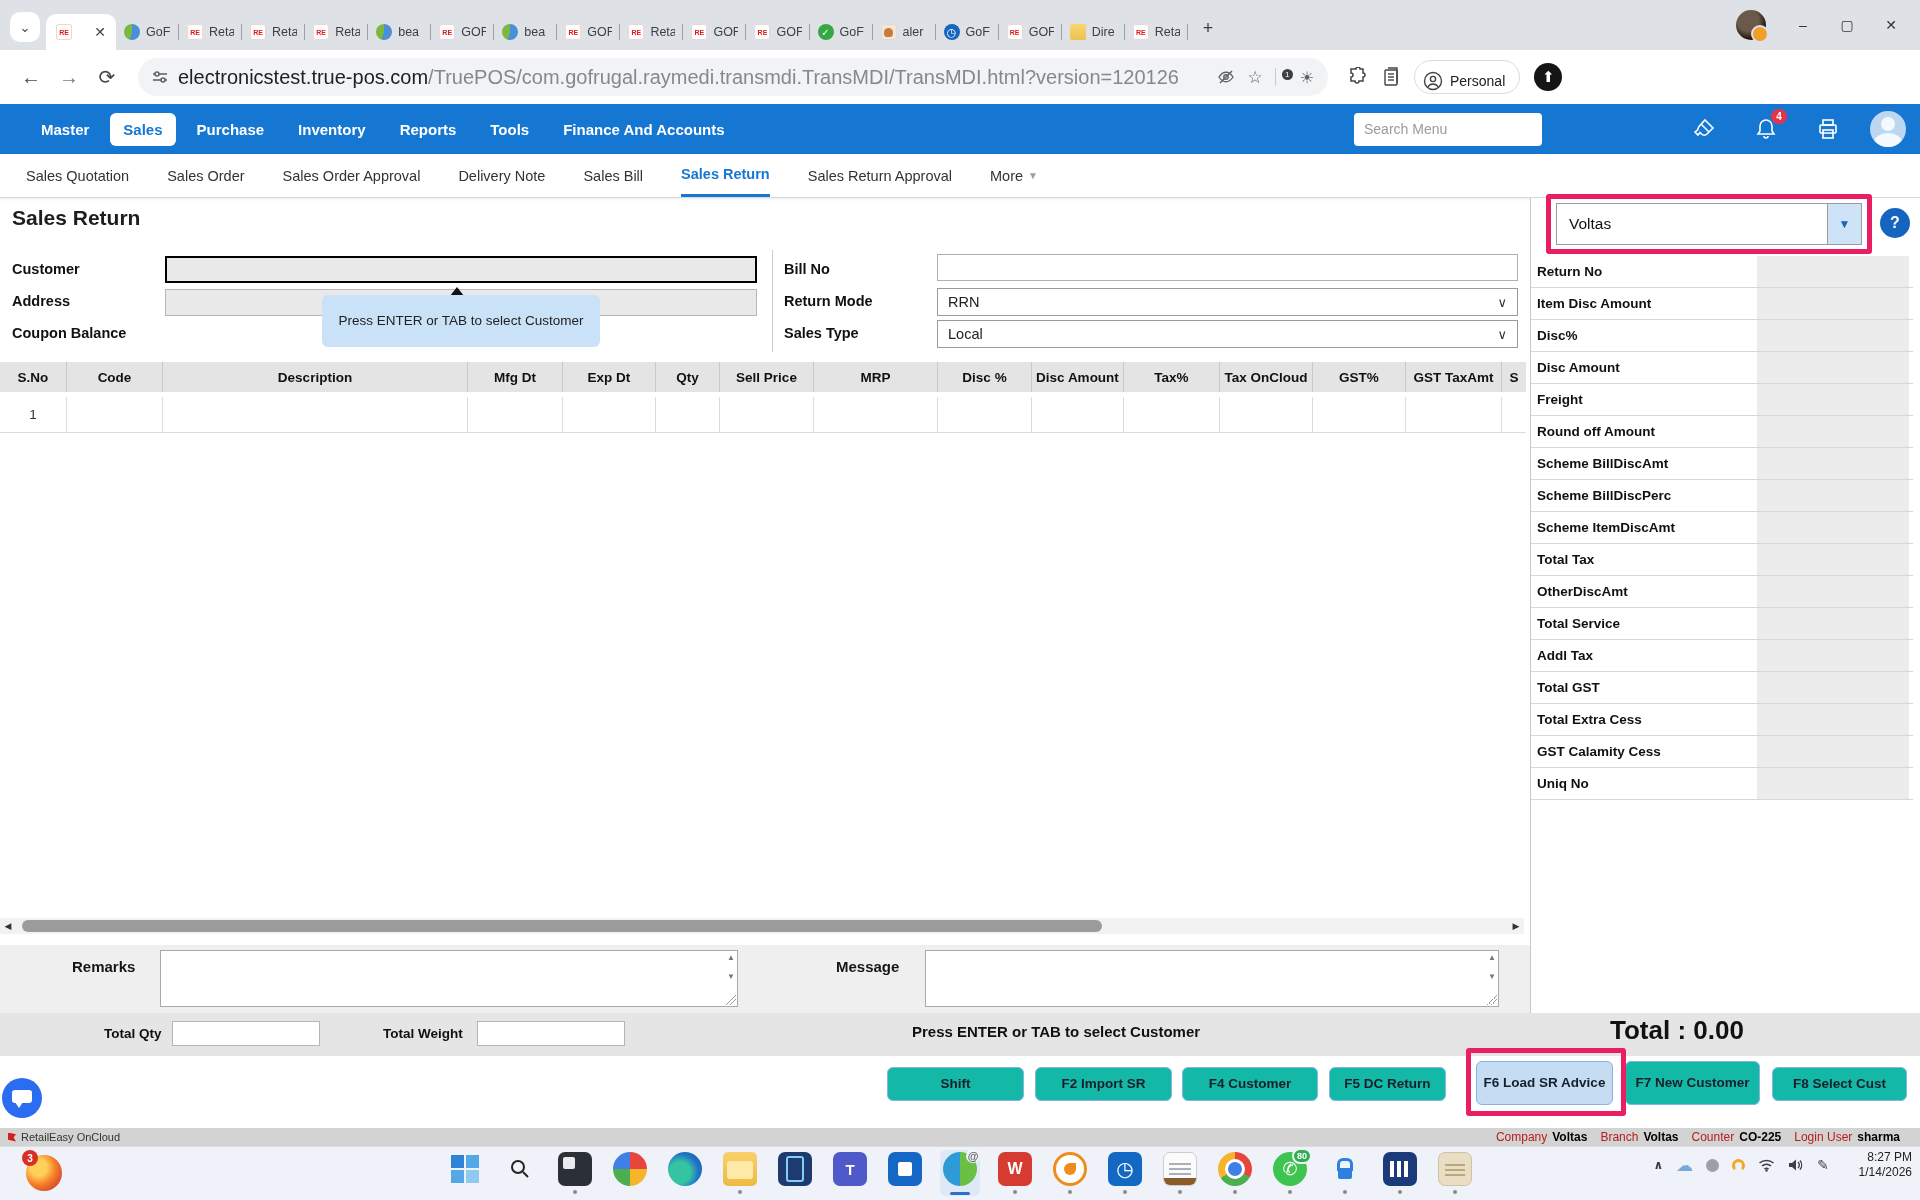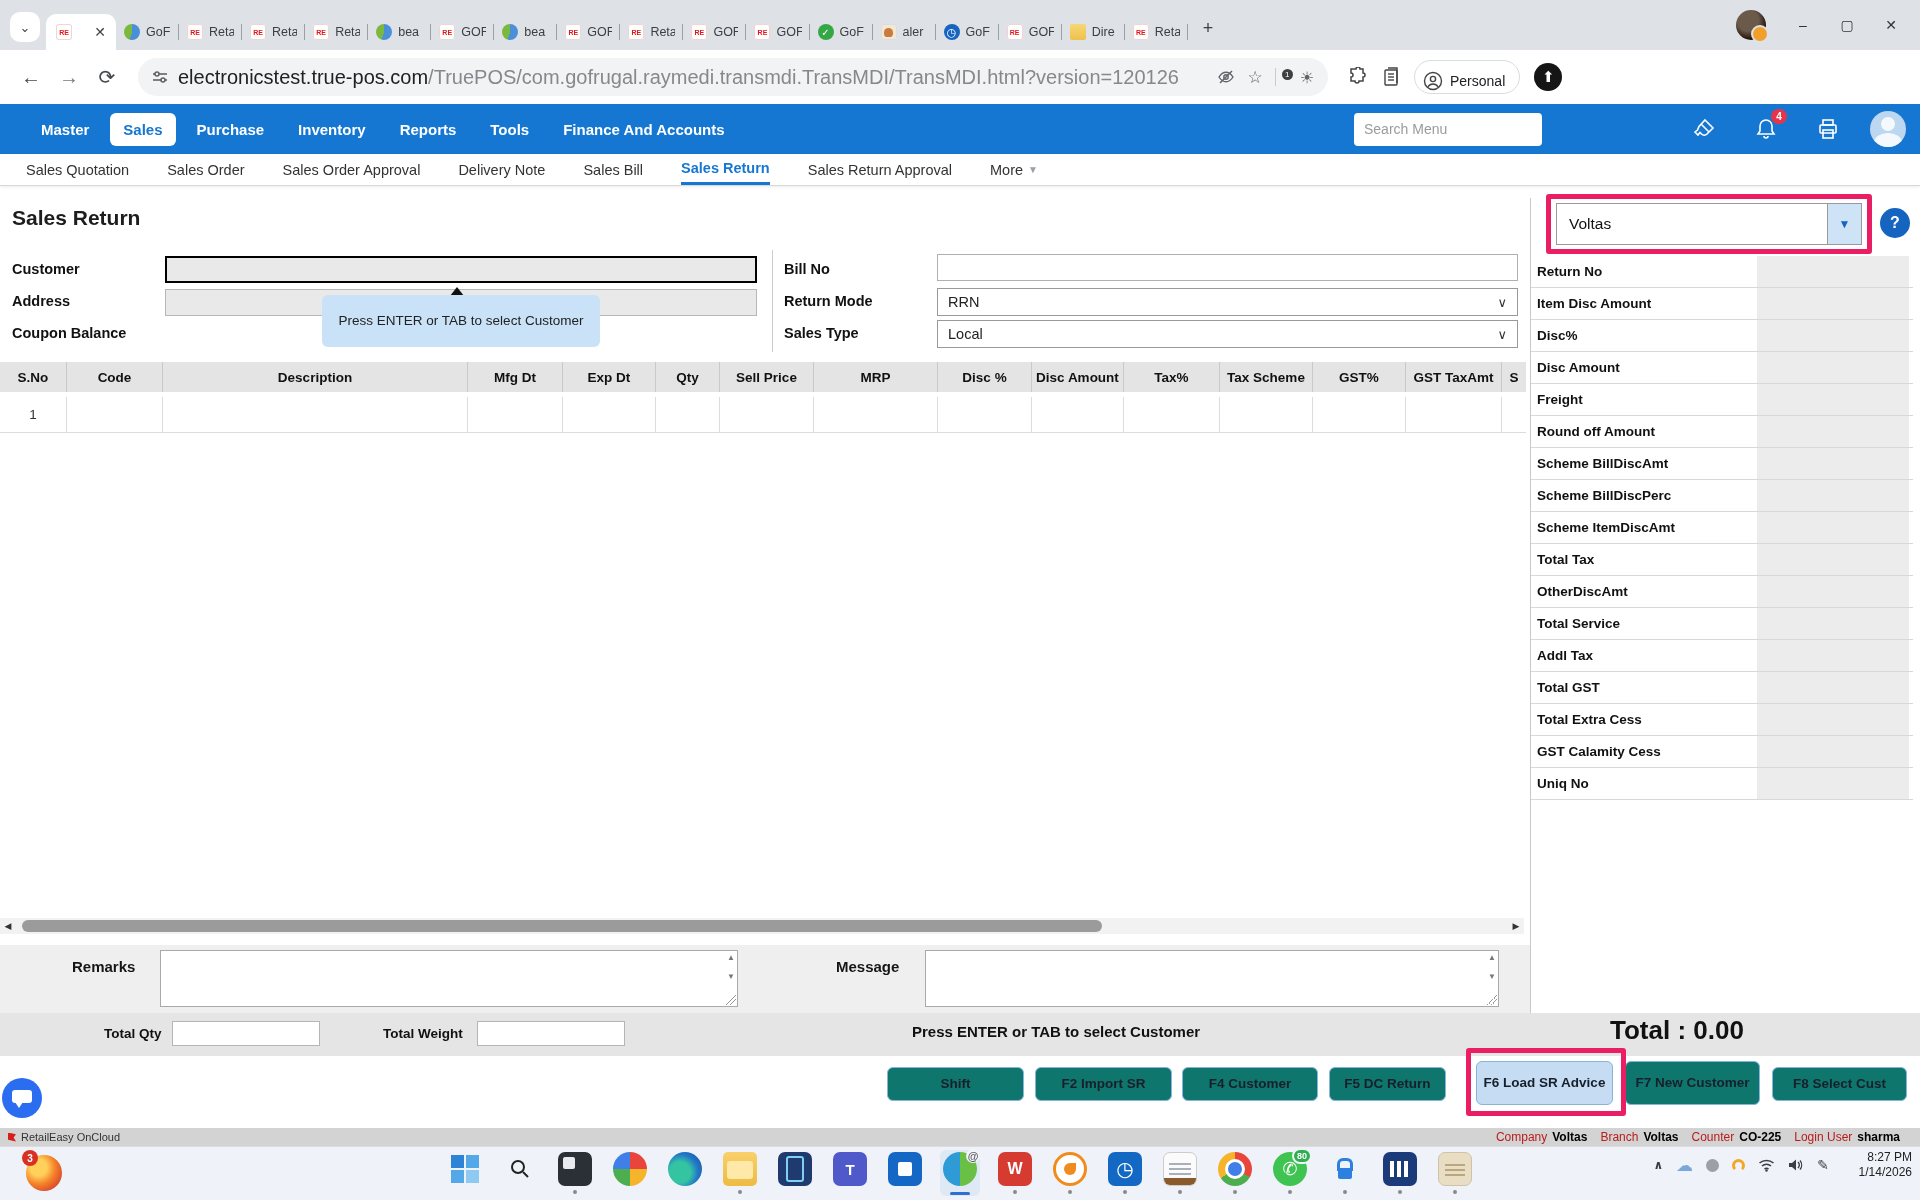--- a/index.html
+++ b/index.html
@@ -60,21 +60,21 @@
   .search-menu{width:188px;height:33px;border:none;border-radius:4px;padding:0 10px;font-size:14px;color:#333;background:#fff}
   .search-menu::placeholder{color:#9b9b9b}
   .nav-ic{position:relative;margin-left:38px;display:flex;align-items:center}
   .nav-ic svg{display:block}
   .bell-badge{position:absolute;top:-8px;right:-9px;background:#e4354b;color:#fff;border-radius:8px;font-size:10px;font-weight:bold;min-width:16px;height:15px;display:flex;align-items:center;justify-content:center;padding:0 3px}
   .nav-avatar{width:36px;height:36px;border-radius:50%;background:#bdd7f1;position:relative;overflow:hidden;margin-left:30px}
   .nav-avatar::before{content:"";position:absolute;left:11px;top:6px;width:14px;height:14px;border-radius:50%;background:#f3f9ff}
   .nav-avatar::after{content:"";position:absolute;left:4px;top:22px;width:28px;height:18px;border-radius:50% 50% 0 0;background:#f3f9ff}
 
   
-  .subnav{position:absolute;left:0;top:154px;width:1920px;height:32px;background:#fff;border-bottom:1px solid #d8d8d8;display:flex;align-items:stretch;gap:38px;padding:0 0 0 26px;box-shadow:0 1px 3px rgba(0,0,0,.08)}
+  .subnav{position:absolute;left:0;top:154px;width:1920px;height:44px;background:#fff;border-bottom:1px solid #d8d8d8;display:flex;align-items:stretch;gap:38px;padding:0 0 0 26px;box-shadow:0 1px 3px rgba(0,0,0,.08)}
   .snitem{display:flex;align-items:center;font-size:14.5px;color:#333;white-space:nowrap}
   .snitem.active{color:#1577d2;font-weight:bold;border-bottom:3px solid #1577d2}
   .sn-caret{color:#9aa0a6;font-size:10px;margin-left:5px}
 
   
   .page-title{position:absolute;left:12px;top:206px;font-size:21px;font-weight:bold;color:#1d1d1d}
   .flabel{position:absolute;font-size:14.5px;font-weight:bold;color:#111}
   .finput{position:absolute;background:#fff;border:1px solid #b0b0b0;height:27px}
   .customer-input{left:165px;top:256px;width:592px;background:#e9e9e9;border:2px solid #000}
   .address-input{left:165px;top:289px;width:592px;background:#e9e9e9;border:1px solid #b7b7b7}
@@ -133,21 +133,21 @@
   .ta-wrap{position:absolute;top:950px;height:57px;background:#fff;border:1px solid #a9a9a9}
   .ta-wrap textarea{width:100%;height:100%;border:none;resize:none;outline:none;font-family:inherit}
   .ta-arrow{position:absolute;right:2px;font-size:8px;color:#777;line-height:8px}
   .ta-grip{position:absolute;right:1px;bottom:1px;width:10px;height:10px;background:linear-gradient(135deg,transparent 0 50%,#999 50% 55%,transparent 55% 70%,#999 70% 75%,transparent 75%)}
   .totals-strip{position:absolute;left:0;top:1013px;width:1920px;height:43px;background:#e5e5e5}
   .tq-label{position:absolute;font-size:13.5px;font-weight:bold;color:#111}
   .tq-input{position:absolute;top:1021px;width:148px;height:25px;border:1px solid #b5b5b5;background:#fff}
   .hint-text{position:absolute;left:912px;top:1023px;font-size:15px;font-weight:bold;color:#111}
   .grand-total{position:absolute;left:1610px;top:1015px;font-size:26px;font-weight:bold;color:#111}
   .buttons-strip{position:absolute;left:0;top:1056px;width:1920px;height:72px;background:#fff}
-  .abtn{position:absolute;height:34px;background:#0f766e;border:1px solid #86b3e0;border-radius:6px;font-size:13.5px;font-weight:bold;color:#16202c;display:flex;align-items:center;justify-content:center;text-align:center;line-height:1.25;font-family:inherit}
+  .abtn{position:absolute;height:34px;background:#14b8a6;border:1px solid #86b3e0;border-radius:6px;font-size:13.5px;font-weight:bold;color:#16202c;display:flex;align-items:center;justify-content:center;text-align:center;line-height:1.25;font-family:inherit}
   .abtn.two-line{height:44px;padding:0 6px}
   .abtn.pressed{background:#c6dcf3}
   .f6-annotation{position:absolute;left:1466px;top:1048px;width:160px;height:68px;border:5px solid #ea1e63;border-radius:3px;z-index:8;pointer-events:none}
 
   
   .statusbar{position:absolute;left:0;top:1128px;width:1920px;height:18px;background:#d3d3d3;display:flex;align-items:center;font-size:12px;color:#333}
   .sb-left{display:flex;align-items:center;gap:5px;padding-left:8px;font-size:11px}
   .sb-logo{width:8px;height:9px;background:#d41f1f;clip-path:polygon(0 0,100% 20%,70% 55%,100% 100%,0 80%)}
   .sb-right{margin-left:auto;padding-right:12px;display:flex;gap:5px;align-items:center}
   .sb-right .lab{color:#b91c1c}
@@ -469,21 +469,21 @@
         <div class="th">Code</div>
         <div class="th">Description</div>
         <div class="th">Mfg Dt</div>
         <div class="th">Exp Dt</div>
         <div class="th">Qty</div>
         <div class="th">Sell Price</div>
         <div class="th">MRP</div>
         <div class="th">Disc %</div>
         <div class="th">Disc Amount</div>
         <div class="th">Tax%</div>
-        <div class="th">Tax Scheme</div>
+        <div class="th">Tax OnCloud</div>
         <div class="th">GST%</div>
         <div class="th">GST TaxAmt</div>
         <div class="th">S</div>
       </div>
     <div class="gridrow">
       <div class="td">1</div>
       <div class="td"></div>
       <div class="td"></div>
       <div class="td"></div>
       <div class="td"></div>

